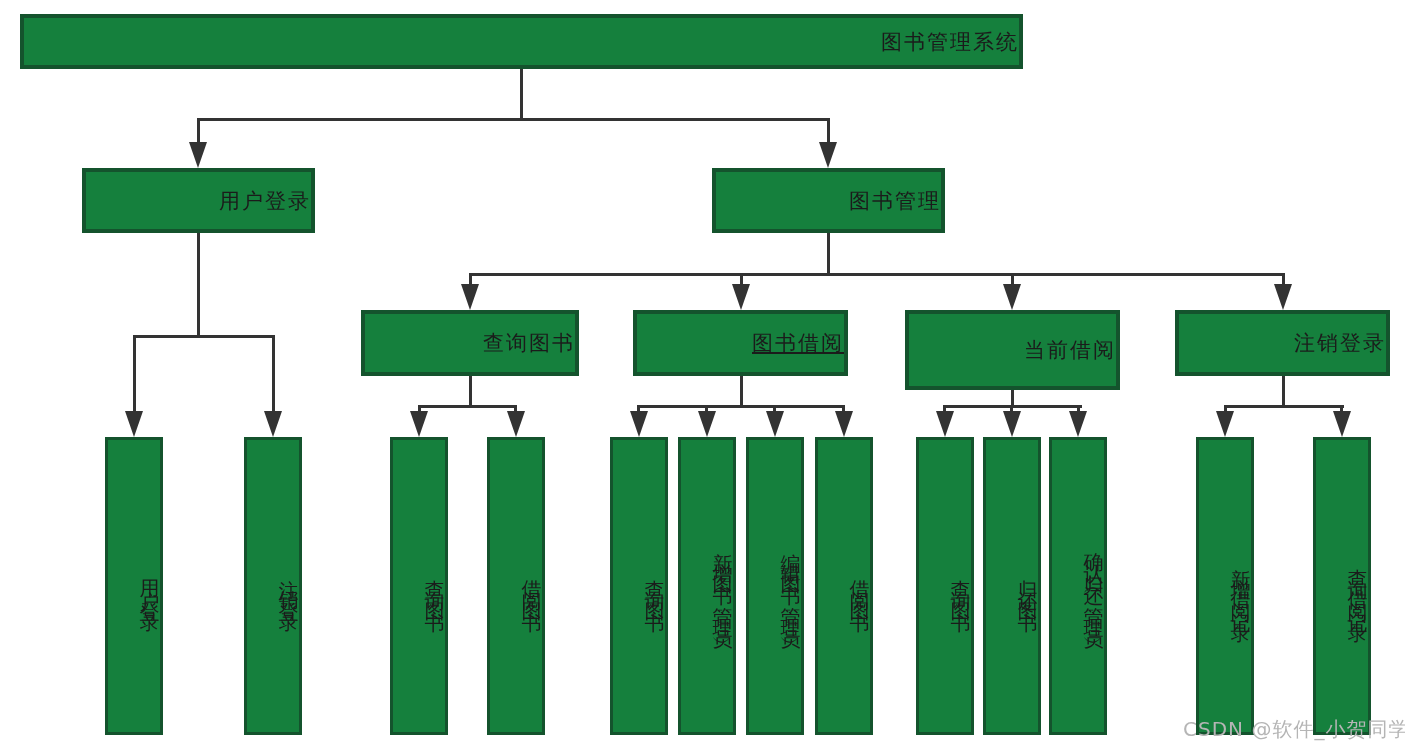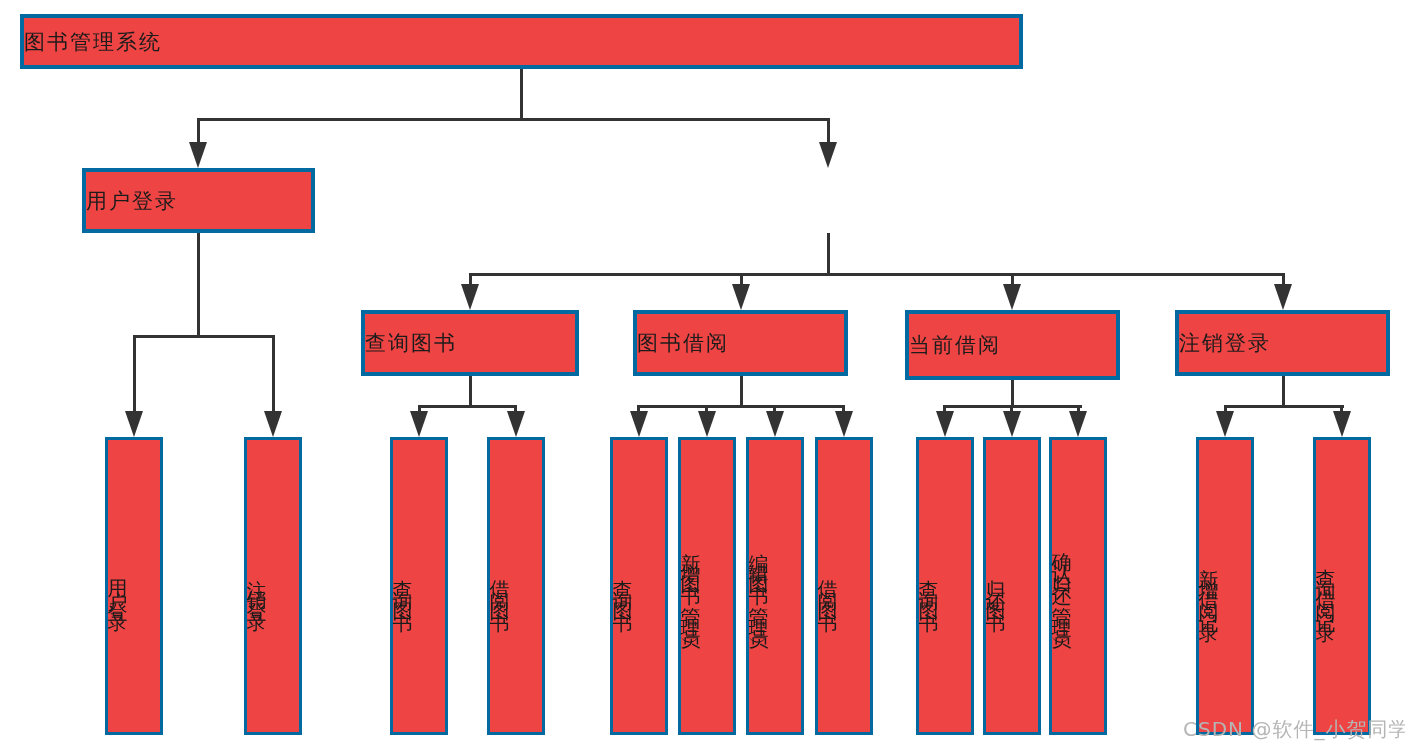--- a/index.html
+++ b/index.html
@@ -1,22 +1,22 @@
 <!DOCTYPE html>
 <html><head>
 <meta charset="utf-8">
 <style>
   html,body { margin:0; padding:0; background:#ffffff; }
   #canvas {
     position:relative; width:1405px; height:747px; background:#ffffff;
     font-family:"DejaVu Sans","Liberation Sans",sans-serif; overflow:hidden;
   }
   .box {
-    position:absolute; box-sizing:border-box; background:#ef4444;
-    border:4px solid #0369a1; display:flex; align-items:center; justify-content:flex-start;
+    position:absolute; box-sizing:border-box; background:#15803d;
+    border:4px solid #14532d; display:flex; align-items:center; justify-content:flex-end;
     font-size:21px; color:#1b1b1b; letter-spacing:2px; white-space:nowrap; z-index:2;
   }
   .leaf {
     border-width:3px; font-size:20px; letter-spacing:0;
   }
   .leaf > span {
     writing-mode:vertical-rl; text-orientation:mixed;
     letter-spacing:11px; line-height:1;
   }
   .hline, .vline { position:absolute; background:#333333; z-index:1; }
@@ -44,20 +44,23 @@
   <div class="vline" style="left:520px; top:69px;  height:49px;"></div>
   <div class="hline" style="left:197px; top:118px; width:633px;"></div>
   <div class="vline" style="left:197px; top:118px; height:28px;"></div>
   <div class="vline" style="left:827px; top:118px; height:28px;"></div>
   <div class="arrow" style="left:189px; top:142px;"></div>
   <div class="arrow" style="left:819px; top:142px;"></div>
 
   <div class="box" style="left:82px; top:168px; width:233px; height:65px;">
     <span>用户登录</span>
   </div>
+  <div class="box" style="left:712px; top:168px; width:233px; height:65px;">
+    <span>图书管理</span>
+  </div>
 
   <div class="vline" style="left:197px; top:233px; height:105px;"></div>
   <div class="hline" style="left:133px; top:335px; width:142px;"></div>
   <div class="vline" style="left:133px; top:335px; height:80px;"></div>
   <div class="vline" style="left:272px; top:335px; height:80px;"></div>
   <div class="arrow" style="left:125px; top:411px;"></div>
   <div class="arrow" style="left:264px; top:411px;"></div>
 
   <div class="vline" style="left:827px; top:233px; height:43px;"></div>
   <div class="hline" style="left:469px; top:273px; width:816px;"></div>
@@ -66,24 +69,24 @@
   <div class="vline" style="left:1011px; top:273px; height:14px;"></div>
   <div class="vline" style="left:1282px; top:273px; height:14px;"></div>
   <div class="arrow" style="left:461px;  top:284px;"></div>
   <div class="arrow" style="left:732px;  top:284px;"></div>
   <div class="arrow" style="left:1003px; top:284px;"></div>
   <div class="arrow" style="left:1274px; top:284px;"></div>
 
   <div class="box" style="left:361px; top:310px; width:218px; height:66px;">
     <span>查询图书</span>
   </div>
-  <div class="box" style="left:633px; top:310px; width:215px; height:66px;">
+  <div class="box" style="left:633px; top:310px; width:215px; height:66px;text-decoration:underline;">
     <span>图书借阅</span>
   </div>
-  <div class="box" style="left:905px; top:310px; width:215px; height:70px;">
+  <div class="box" style="left:905px; top:310px; width:215px; height:80px;">
     <span>当前借阅</span>
   </div>
   <div class="box" style="left:1175px; top:310px; width:215px; height:66px;">
     <span>注销登录</span>
   </div>
 
   <div class="vline" style="left:469px; top:376px; height:32px;"></div>
   <div class="hline" style="left:418px; top:405px; width:99px;"></div>
   <div class="vline" style="left:418px; top:405px; height:10px;"></div>
   <div class="vline" style="left:514px; top:405px; height:10px;"></div>

